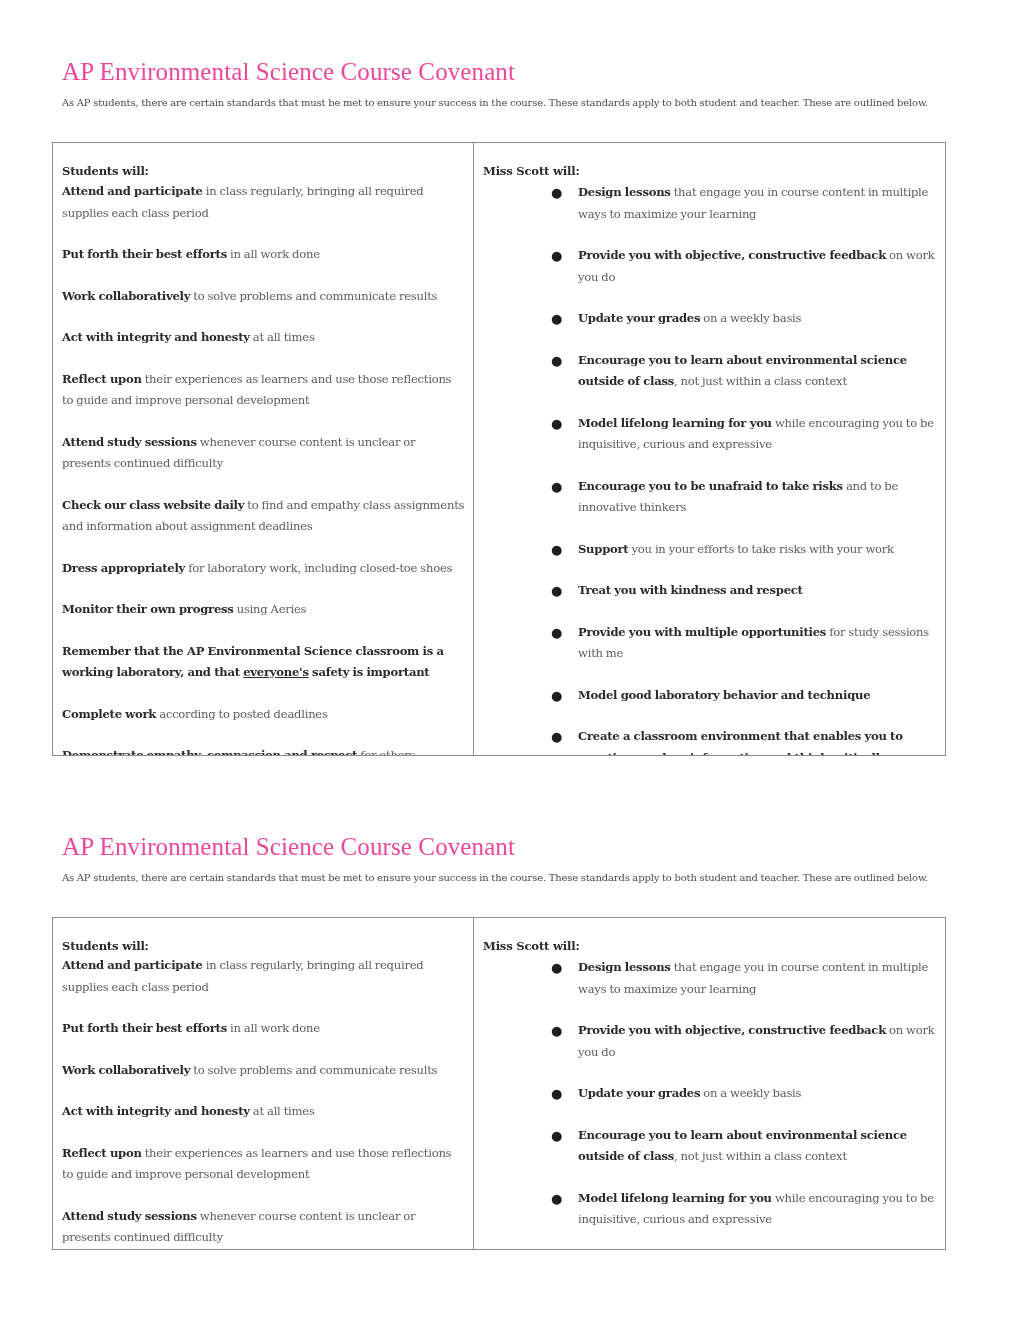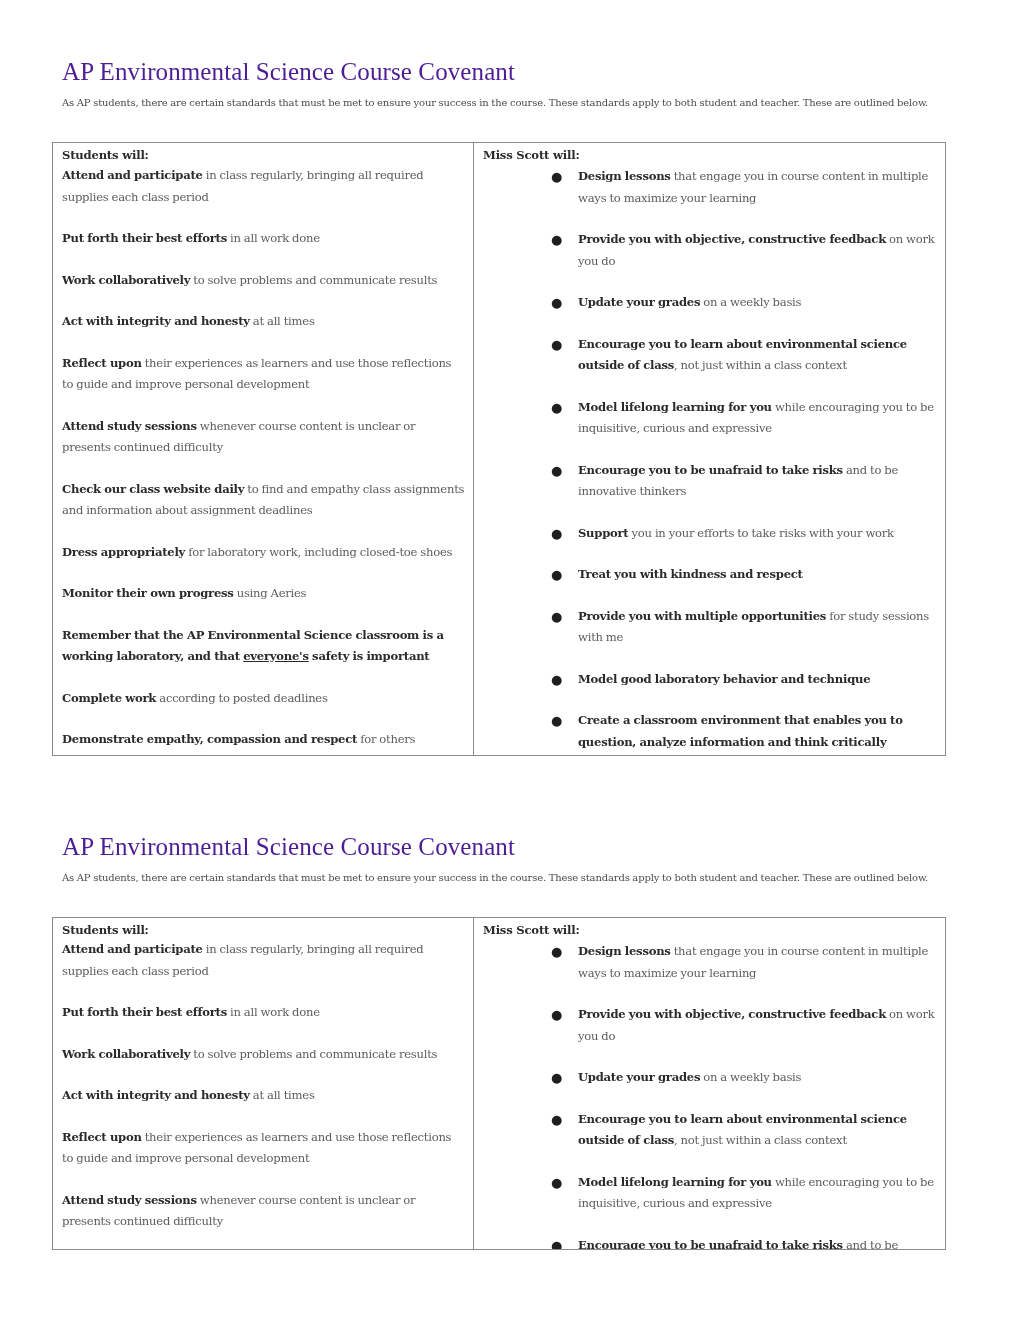--- a/index.html
+++ b/index.html
@@ -24,21 +24,21 @@
     left: 0;
     width: 1020px;
   }
   .sec1 { top: 0; }
   .sec2 { top: 775px; }
 
   .doc-title {
     font-family: "Liberation Serif", "DejaVu Serif", serif;
     font-size: 25px;
     font-weight: normal;
-    color: #4c1d95;
+    color: #ec4899;
     margin: 0;
     padding: 0;
     position: absolute;
     left: 62px;
     top: 58px;
     letter-spacing: 0.1px;
     line-height: 1.1;
   }
   .intro {
     position: absolute;
@@ -85,21 +85,21 @@
     width: 471px;
     padding: 4px 8px 4px 9px;
   }
   .col-head {
     font-family: "DejaVu Serif", "Liberation Serif", serif;
     font-size: 11.6px;
     font-weight: bold;
     color: #2b2b2b;
     line-height: 17px;
     letter-spacing: -0.2px;
-    margin: 0 0 0 0;
+    margin: 16px 0 0 0;
     padding: 0;
   }
 
   ul.items {
     list-style: none;
     margin: 0;
     padding: 0;
   }
   ul.items li {
     position: relative;

